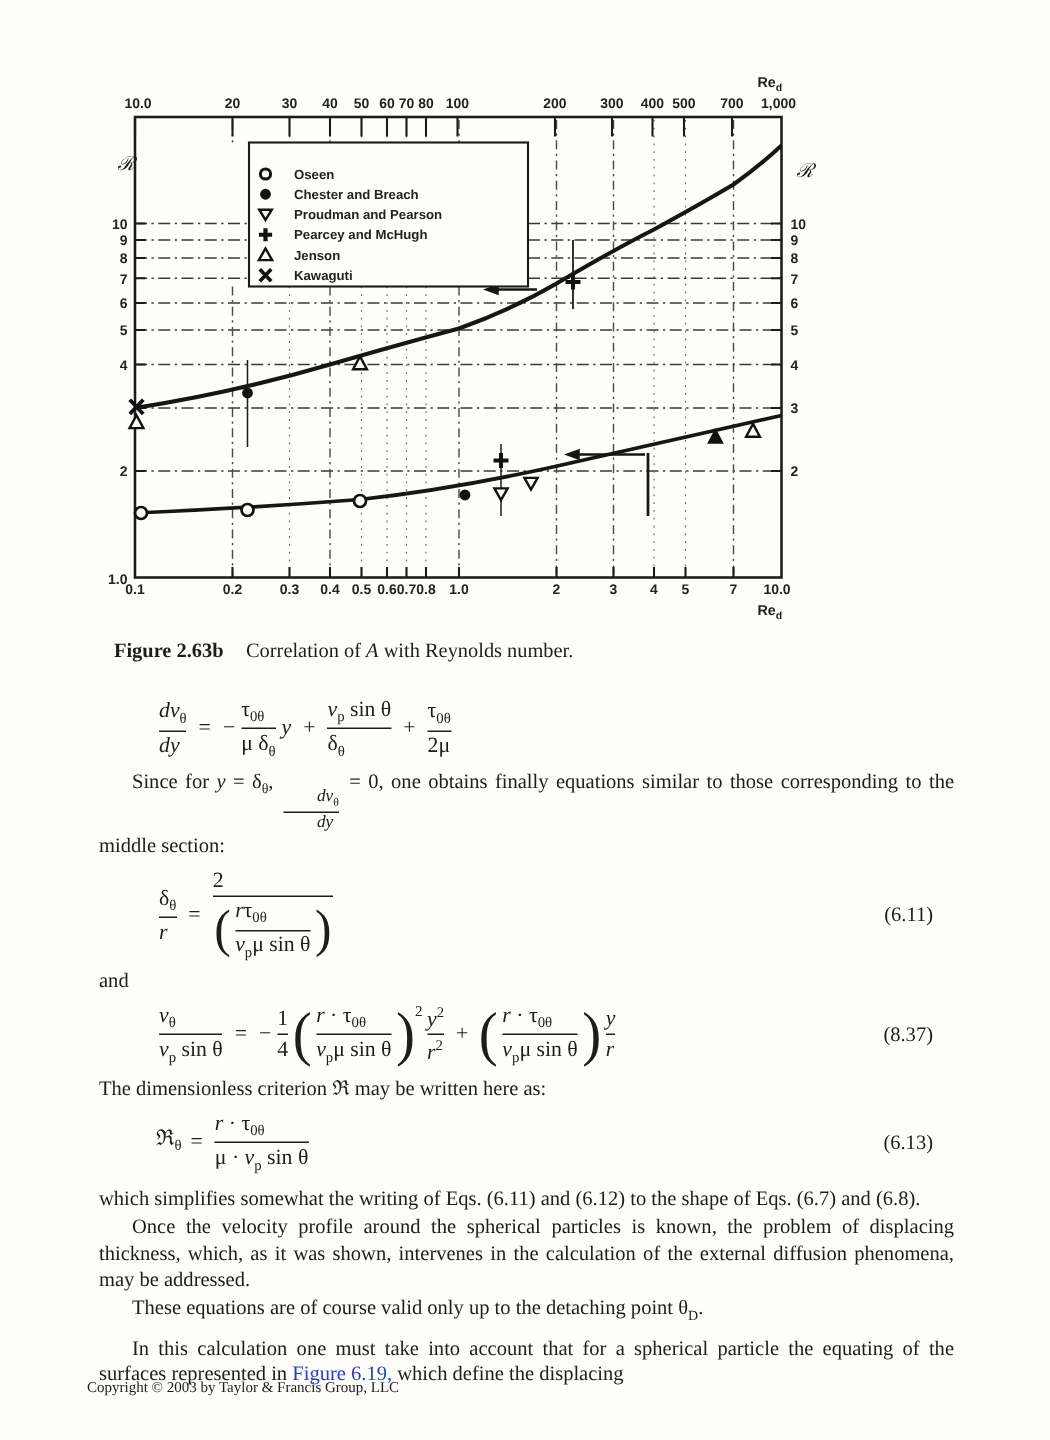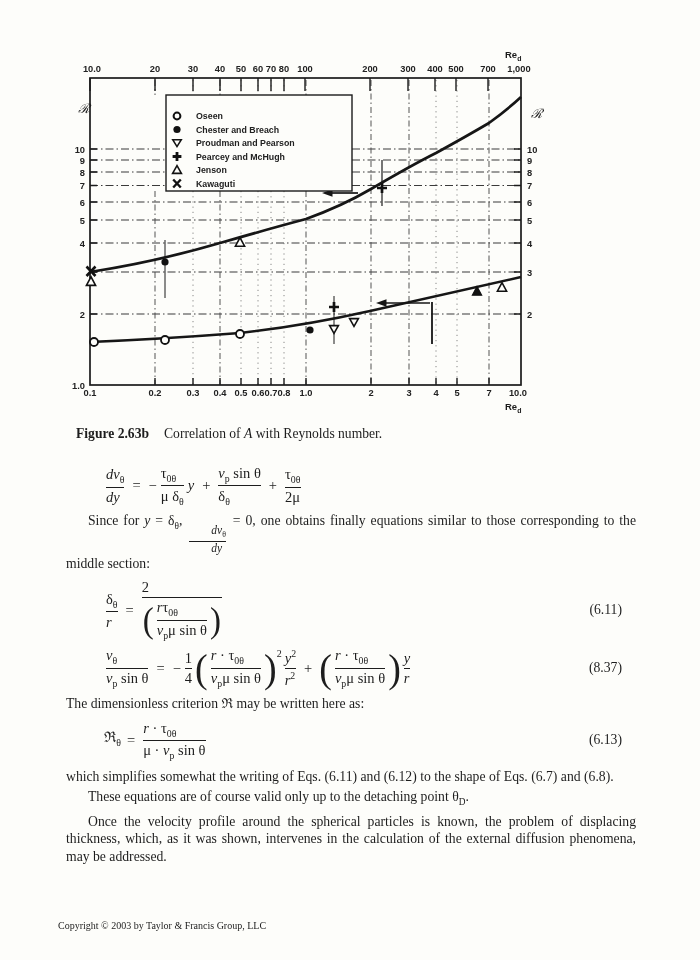--- a/index.html
+++ b/index.html
@@ -220,20 +220,21 @@
               <span class="fnum"><i>r</i>τ<sub>0θ</sub></span>
               <span class="fbar"></span>
               <span class="fden"><i>v</i><sub>p</sub>μ sin θ</span>
             </span>
           <span class="paren sm">)</span>
         </span>
       </span>
       <span class="eqnum">(6.11)</span>
     </div>
 
+    <p class="para">and</p>
 
     <div class="eqrow" style="margin:6px 0 6px;">
       <span class="frac">
           <span class="fnum"><i>v</i><sub>θ</sub></span>
           <span class="fbar"></span>
           <span class="fden"><i>v</i><sub>p</sub> sin θ</span>
         </span>
       <span class="op">=</span>
       <span class="opt">−</span>
       <span class="frac">
@@ -277,19 +278,20 @@
       <span class="op">=</span>
       <span class="frac">
           <span class="fnum"><i>r</i> · τ<sub>0θ</sub></span>
           <span class="fbar"></span>
           <span class="fden">μ · <i>v</i><sub>p</sub> sin θ</span>
         </span>
       <span class="eqnum">(6.13)</span>
     </div>
 
     <p class="para">which simplifies somewhat the writing of Eqs. (6.11) and (6.12) to the shape of Eqs. (6.7) and (6.8).</p>
+    <p class="para indent">Once the velocity profile around the spherical particles is known, the problem of displacing thickness, which, as it was shown, intervenes in the calculation of the external diffusion phenomena, may be addressed.</p>
     <p class="para indent">These equations are of course valid only up to the detaching point θ<sub>D</sub>.</p>
-    <p class="para indent">Once the velocity profile around the spherical particles is known, the problem of displacing thickness, which, as it was shown, intervenes in the calculation of the external diffusion phenomena, may be addressed.</p>
+    <p class="para indent"><span>In this calculation one must take into account that for a spherical particle the equating of the surfaces represented in </span><span class="link">Figure 6.19,</span><span> which define the displacing</span></p>
   </div>
 
   <div class="copyright">Copyright © 2003 by Taylor &amp; Francis Group, LLC</div>
 
 </div>
 
 </body></html>

